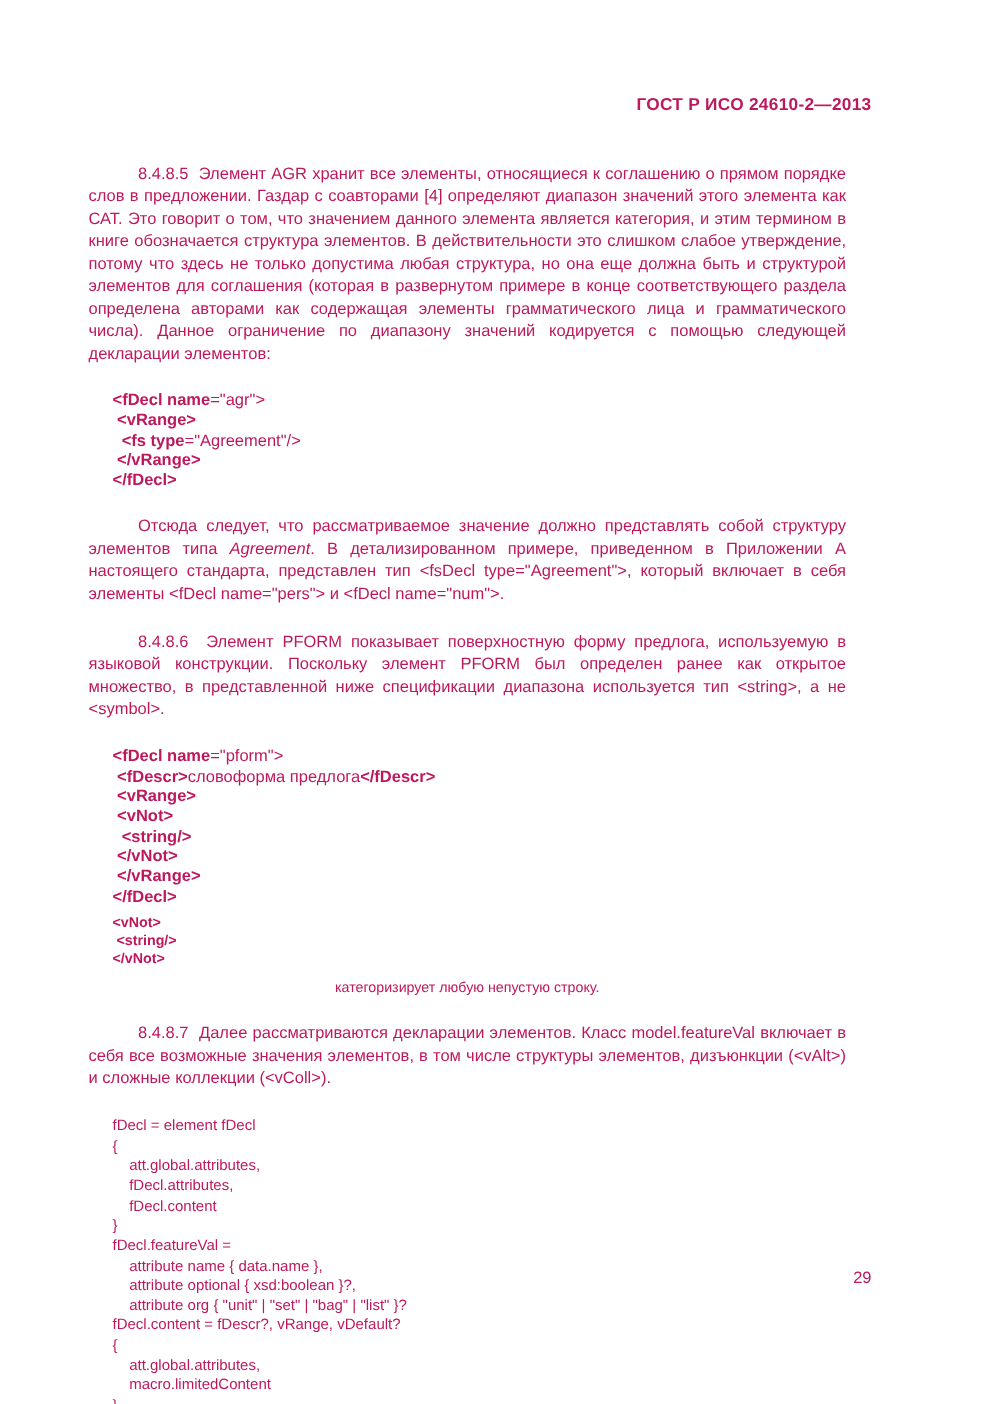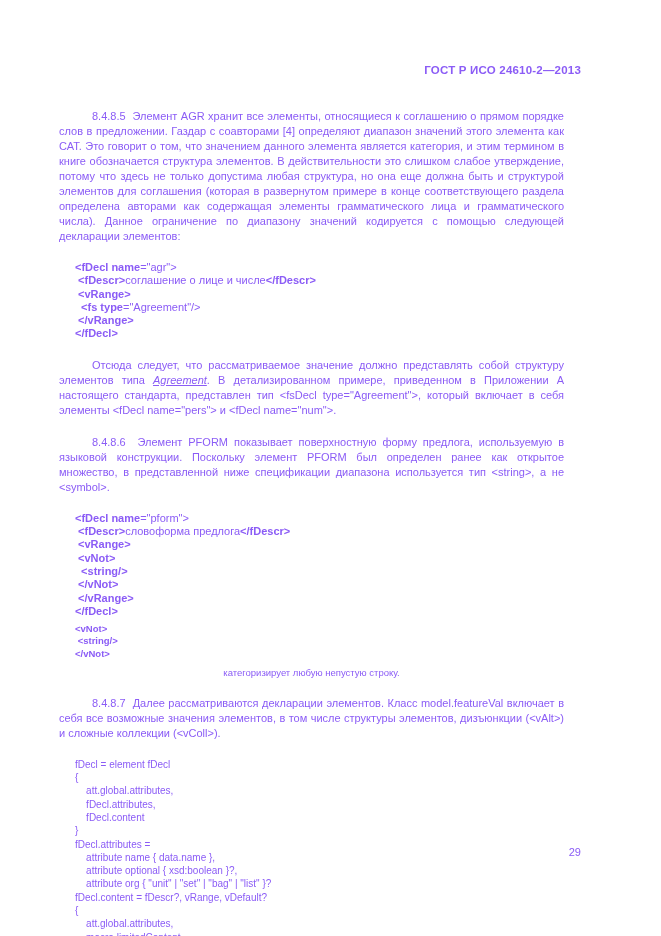--- a/index.html
+++ b/index.html
@@ -1,21 +1,21 @@
 <!DOCTYPE html>
 <html><head>
 <meta charset="utf-8">
 <style>
   html,body{margin:0;padding:0;background:#fff;}
   .page{
     position:relative;
     width:661px;height:936px;
     background:#ffffff;
     font-family:"Liberation Sans",sans-serif;
-    color:#8b5cf6;
+    color:#be185d;
     overflow:hidden;
   }
   .doc-header{
     position:absolute;top:64px;right:80px;
     font-size:11.5px;font-weight:bold;letter-spacing:.2px;
   }
   .doc-body{
     position:absolute;left:42px;top:92px;width:539px;
   }
   .para{
@@ -36,37 +36,36 @@
   .rng{
     margin:2px 0 0 33px;
     font-size:10px;line-height:13.3px;
   }
   .example{
     margin:5px 0 0 33px;
     font-size:9.5px;line-height:12.2px;
   }
   .code .ln,.rng .ln,.example .ln{white-space:pre;}
   .b{font-weight:bold;}
-  .i{font-style:italic;text-decoration:underline;}
+  .i{font-style:italic;}
   .page-number{
     position:absolute;top:846px;right:80px;
     font-size:11px;
   }
 </style>
 </head>
 <body>
 
 <div class="page">
   <div class="doc-header">ГОСТ Р ИСО 24610-2—2013</div>
 
   <div class="doc-body">
       <div class="para"><span>8.4.8.5&nbsp; Элемент AGR хранит все элементы, относящиеся к соглашению о прямом порядке слов в предложении. Газдар с соавторами [4] определяют диапазон значений этого элемента как САТ. Это говорит о том, что значением данного элемента является категория, и этим термином в книге обозначается структура элементов. В действительности это слишком слабое утверждение, потому что здесь не только допустима любая структура, но она еще должна быть и структурой элементов для соглашения (которая в развернутом примере в конце соответствующего раздела определена авторами как содержащая элементы грамматического лица и грамматического числа). Данное ограничение по диапазону значений кодируется с помощью следующей декларации элементов:</span></div>
       <div class="code">
         <div class="ln"><span class="b">&lt;fDecl name</span><span>="agr"&gt;</span></div>
-        <div class="ln"><span class="b"> &lt;fDescr&gt;</span><span>соглашение о лице и числе</span><span class="b">&lt;/fDescr&gt;</span></div>
         <div class="ln"><span class="b"> &lt;vRange&gt;</span></div>
         <div class="ln"><span class="b">  &lt;fs type</span><span>="Agreement"/&gt;</span></div>
         <div class="ln"><span class="b"> &lt;/vRange&gt;</span></div>
         <div class="ln"><span class="b">&lt;/fDecl&gt;</span></div>
       </div>
       <div class="para"><span>Отсюда следует, что рассматриваемое значение должно представлять собой структуру элементов типа </span><span class="i">Agreement</span><span>. В детализированном примере, приведенном в Приложении А настоящего стандарта, представлен тип &lt;fsDecl type="Agreement"&gt;, который включает в себя элементы &lt;fDecl name="pers"&gt; и &lt;fDecl name="num"&gt;.</span></div>
       <div class="para"><span>8.4.8.6&nbsp; Элемент PFORM показывает поверхностную форму предлога, используемую в языковой конструкции. Поскольку элемент PFORM был определен ранее как открытое множество, в представленной ниже спецификации диапазона используется тип &lt;string&gt;, а не &lt;symbol&gt;.</span></div>
       <div class="code">
         <div class="ln"><span class="b">&lt;fDecl name</span><span>="pform"&gt;</span></div>
         <div class="ln"><span class="b"> &lt;fDescr&gt;</span><span>словоформа предлога</span><span class="b">&lt;/fDescr&gt;</span></div>
@@ -84,21 +83,21 @@
       </div>
       <div class="para-small"><span>категоризирует любую непустую строку.</span></div>
       <div class="para"><span>8.4.8.7&nbsp; Далее рассматриваются декларации элементов. Класс model.featureVal включает в себя все возможные значения элементов, в том числе структуры элементов, дизъюнкции (&lt;vAlt&gt;) и сложные коллекции (&lt;vColl&gt;).</span></div>
       <div class="rng">
         <div class="ln"><span>fDecl = element fDecl</span></div>
         <div class="ln"><span>{</span></div>
         <div class="ln"><span>    att.global.attributes,</span></div>
         <div class="ln"><span>    fDecl.attributes,</span></div>
         <div class="ln"><span>    fDecl.content</span></div>
         <div class="ln"><span>}</span></div>
-        <div class="ln"><span>fDecl.attributes =</span></div>
+        <div class="ln"><span>fDecl.featureVal =</span></div>
         <div class="ln"><span>    attribute name { data.name },</span></div>
         <div class="ln"><span>    attribute optional { xsd:boolean }?,</span></div>
         <div class="ln"><span>    attribute org { "unit" | "set" | "bag" | "list" }?</span></div>
         <div class="ln"><span>fDecl.content = fDescr?, vRange, vDefault?</span></div>
         <div class="ln"><span>{</span></div>
         <div class="ln"><span>    att.global.attributes,</span></div>
         <div class="ln"><span>    macro.limitedContent</span></div>
         <div class="ln"><span>}</span></div>
         <div class="ln"><span>vRange = element vRange</span></div>
         <div class="ln"><span>{</span></div>

